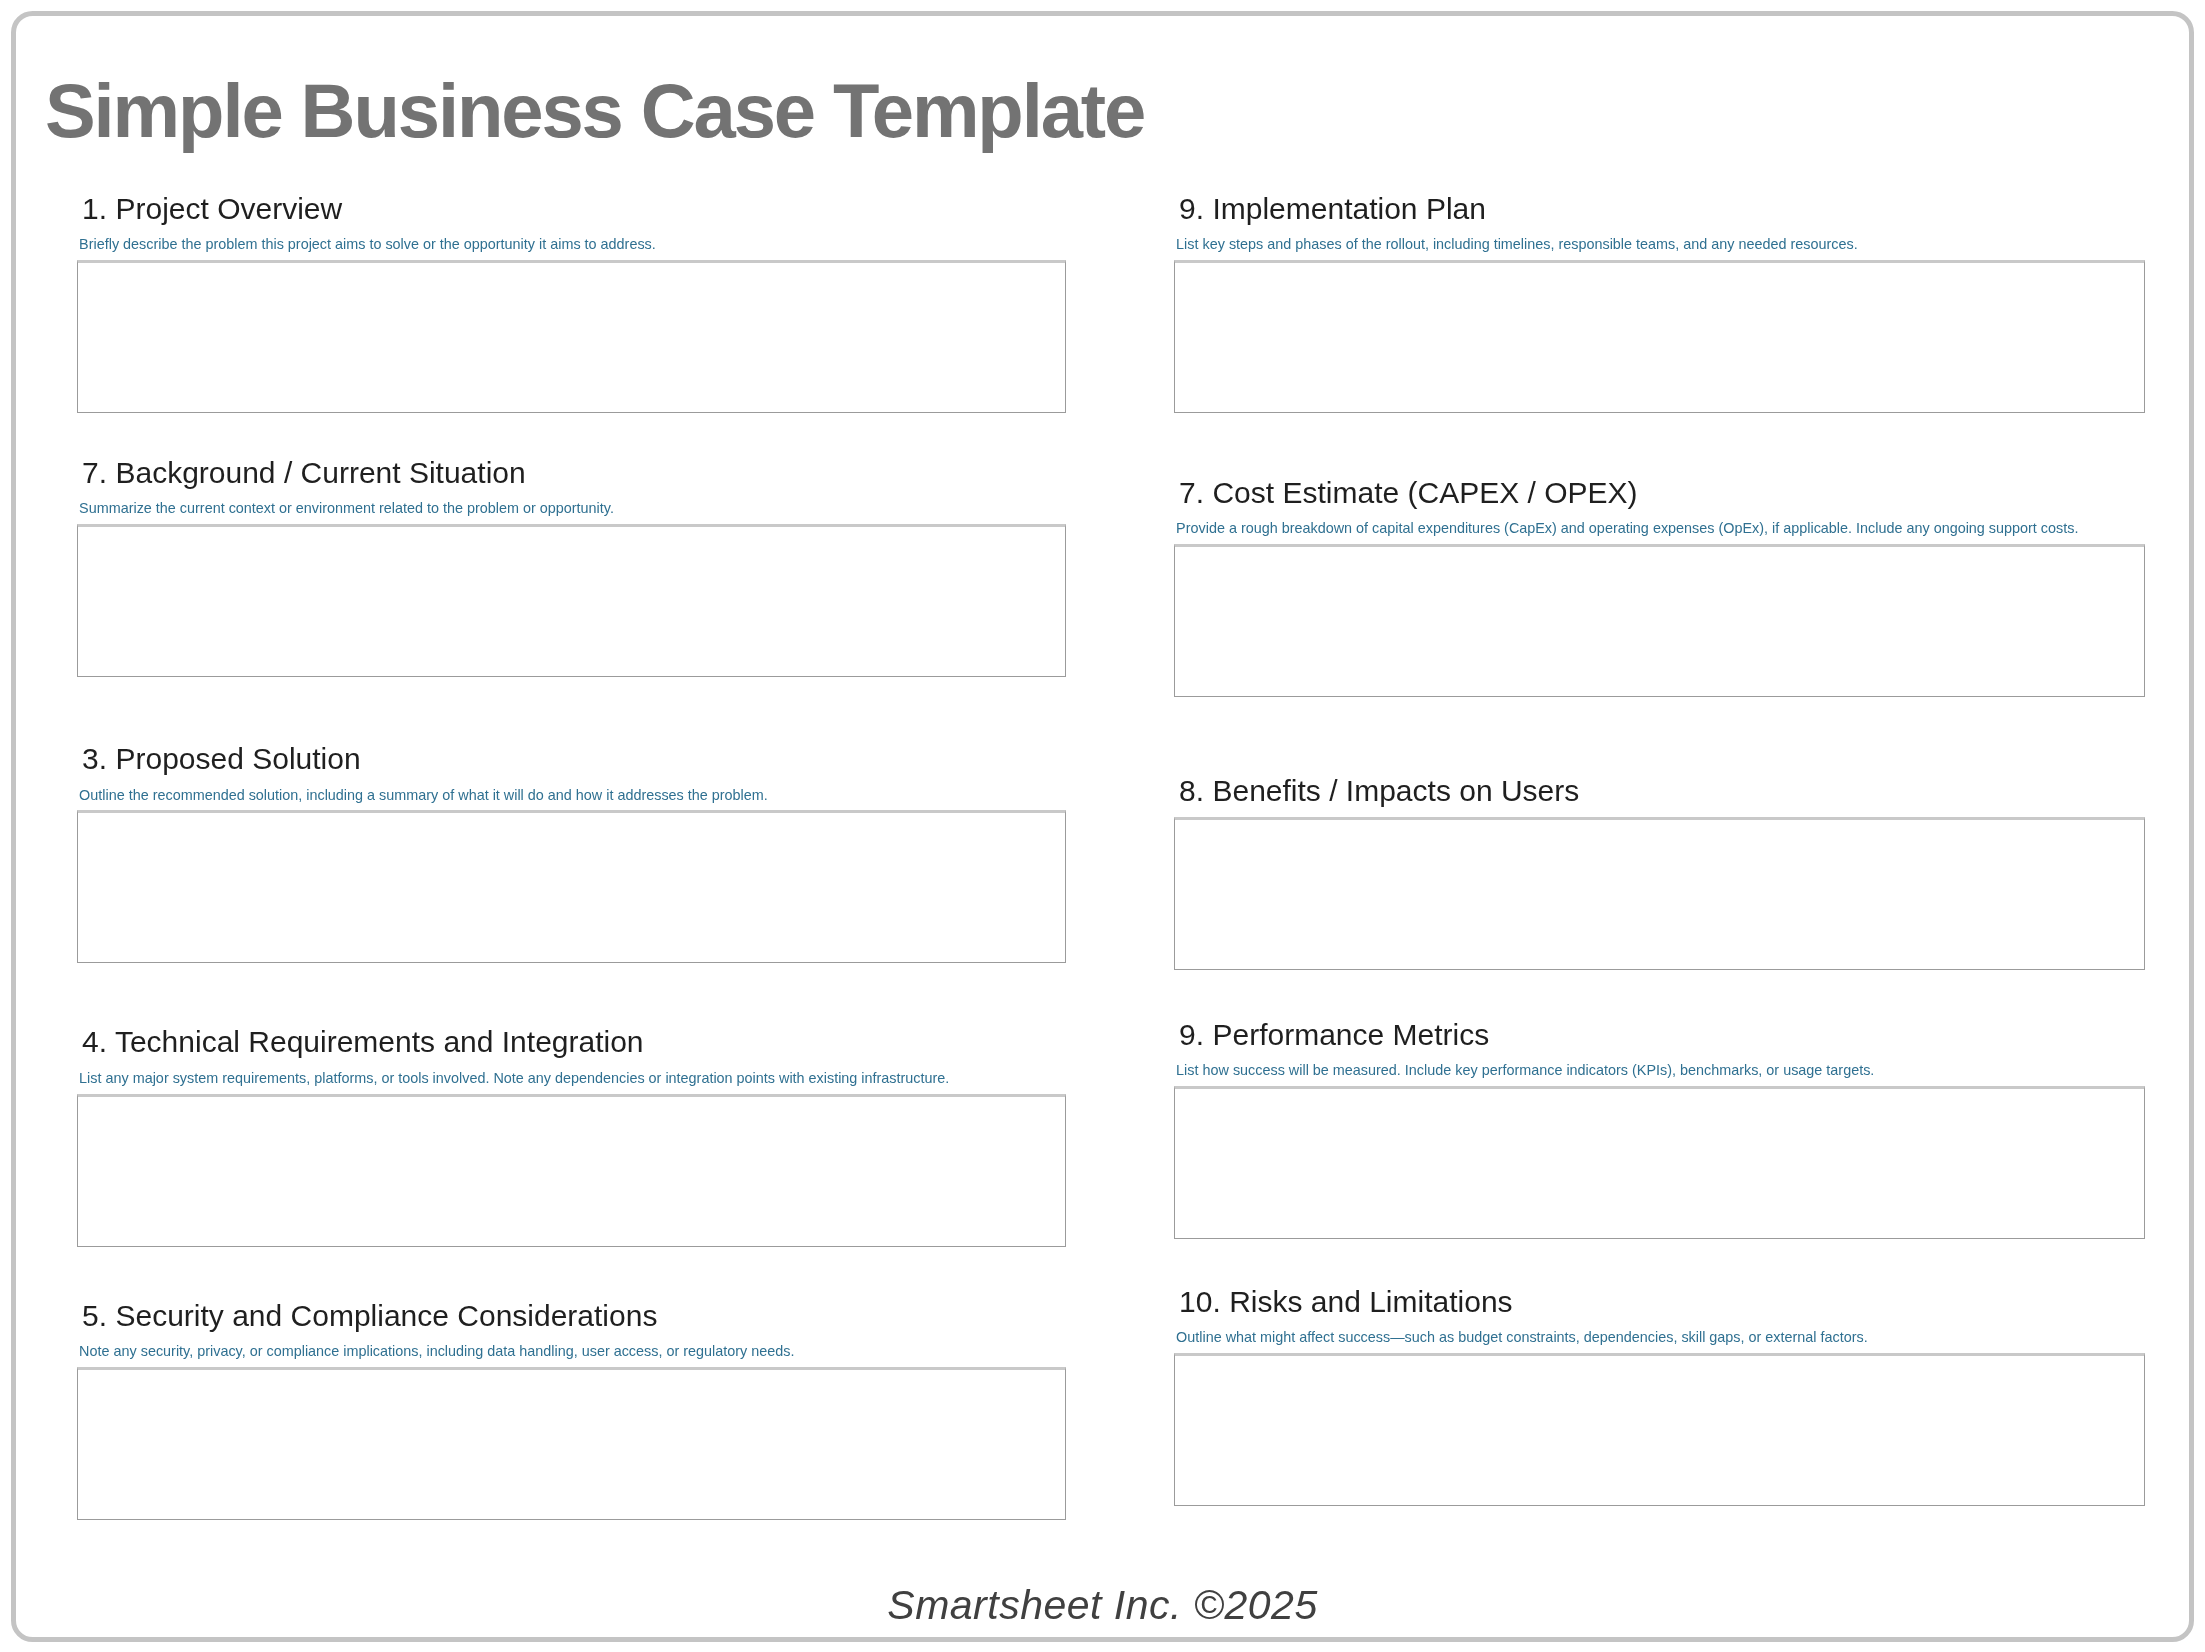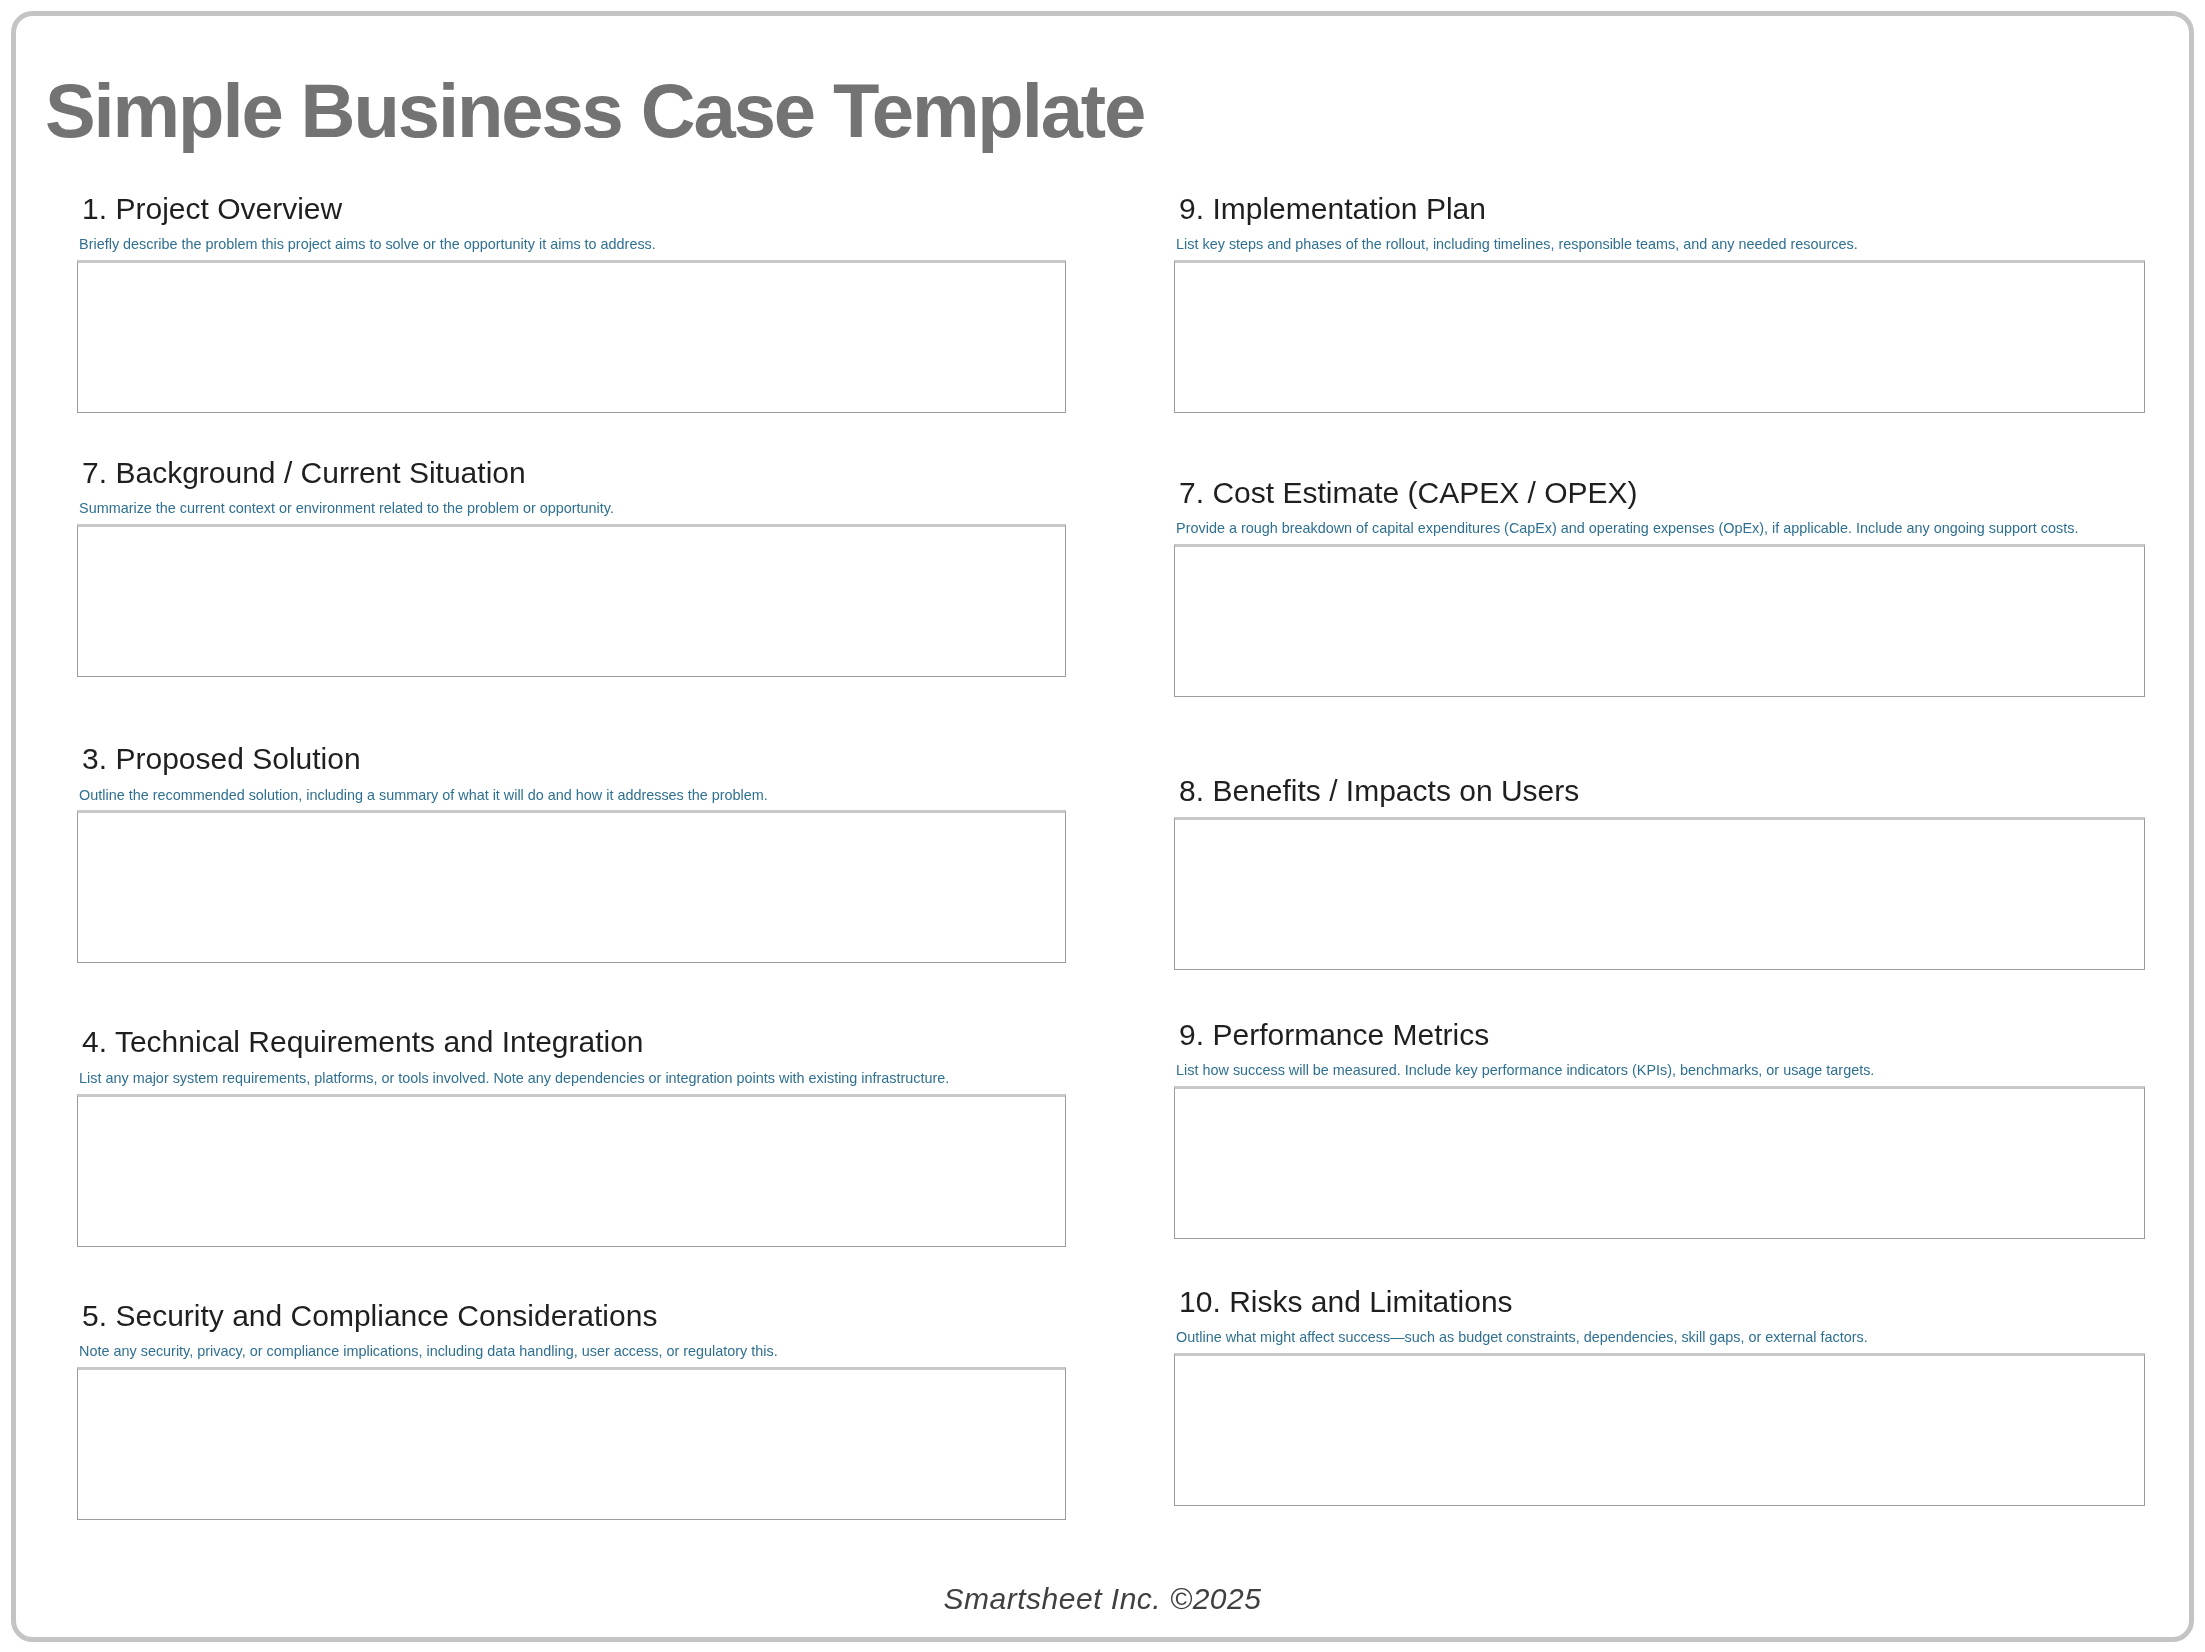--- a/index.html
+++ b/index.html
@@ -72,21 +72,21 @@
     border-top: 3.6px solid #c9c9c9;
     cursor: text;
   }
   .footer {
     position: absolute;
     left: 0;
     width: 100%;
     top: 1582px;
     text-align: center;
     font-style: italic;
-    font-size: 30px;
+    font-size: 41px;
     color: #404040;
     letter-spacing: 0.5px;
   }
 </style>
 </head>
 <body>
 
 <div class="canvas">
   <div class="page-border"></div>
 
@@ -115,21 +115,21 @@
       </div>
 
       <div class="section" style="margin-top: 61px;">
         <h2 class="section-heading">4. Technical Requirements and Integration</h2>
         <p class="section-desc">List any major system requirements, platforms, or tools involved. Note any dependencies or integration points with existing infrastructure.</p>
         <div class="input-box"></div>
       </div>
 
       <div class="section" style="margin-top: 51px;">
         <h2 class="section-heading">5. Security and Compliance Considerations</h2>
-        <p class="section-desc">Note any security, privacy, or compliance implications, including data handling, user access, or regulatory this.</p>
+        <p class="section-desc">Note any security, privacy, or compliance implications, including data handling, user access, or regulatory needs.</p>
         <div class="input-box"></div>
       </div>
 
     </div>
 
     <div class="col">
 
       <div class="section">
         <h2 class="section-heading">9. Implementation Plan</h2>
         <p class="section-desc">List key steps and phases of the rollout, including timelines, responsible teams, and any needed resources.</p>

